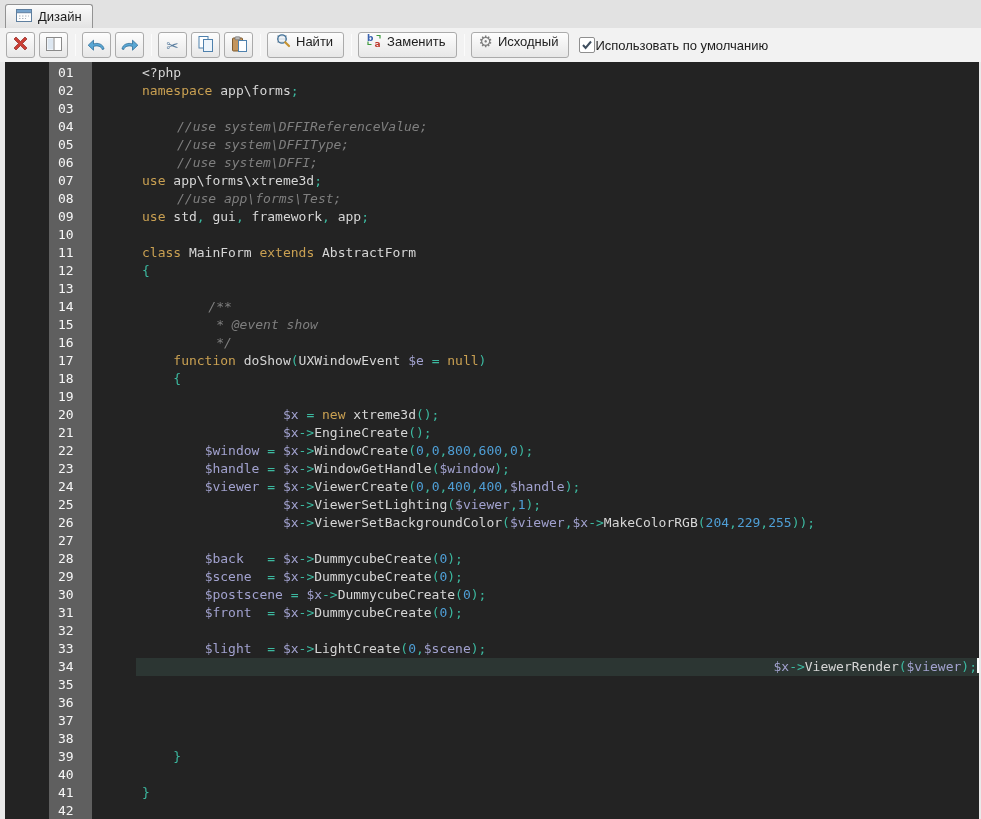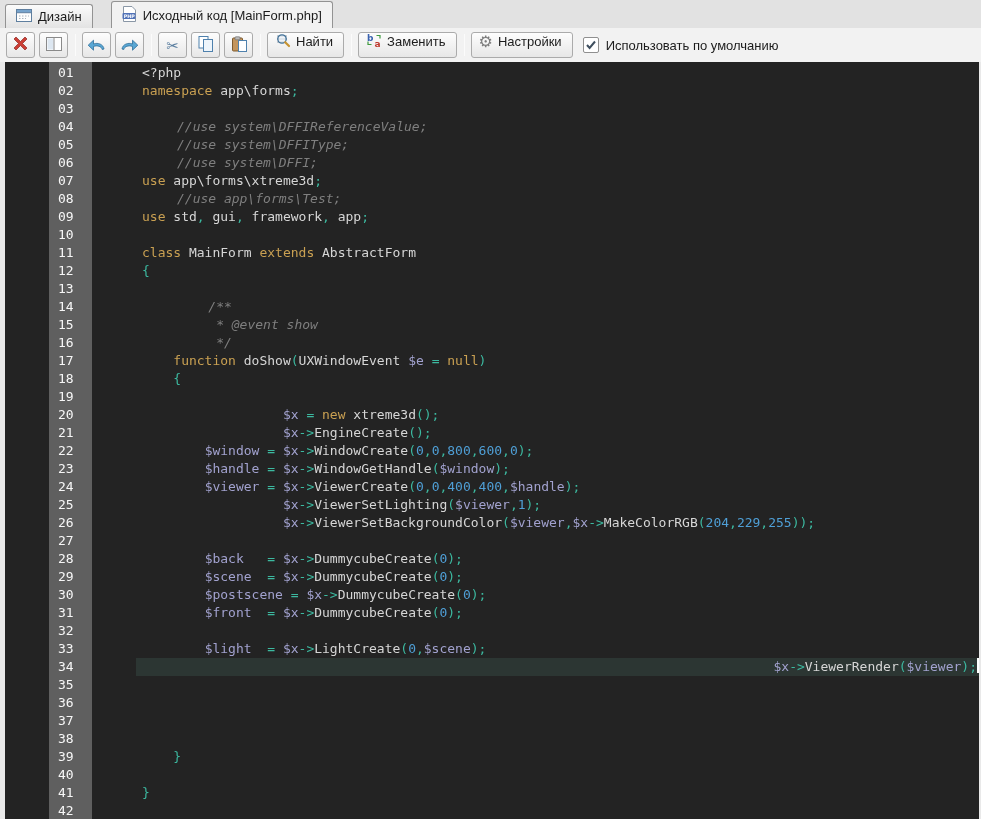--- a/index.html
+++ b/index.html
@@ -21,21 +21,21 @@
           background: linear-gradient(#fdfdfd, #e7e7e7); border: 1px solid #ababab; border-radius: 3px;
           font-size: 13px; color: #1c1c1c; margin-right: 4px; padding: 0 3px; cursor: default; }
   .tbtn.labeled { padding: 0 10px 7px 7px; align-items: center; }
   .sep { width: 1px; height: 22px; background: #c2c2c2; border-right: 1px solid #fbfbfb; margin: 0 6px 0 3px; flex: none; }
   .gear { font-size: 16px; color: #7d7d7d; line-height: 1; }
   .scissors { font-size: 15px; color: #5b7fa0; line-height: 1; }
   .chk { width: 16px; height: 16px; background: #fff; border: 1px solid #8f8f8f; border-radius: 2px;
          display: flex; align-items: center; justify-content: center; margin-left: 6px; flex: none; }
   .chk svg { display: none; }
   .chk.checked svg { display: block; }
-  .chklabel { font-size: 13px; color: #1c1c1c; margin-left: 7px; white-space: nowrap; }
+  .chklabel { font-size: 13px; color: #1c1c1c; white-space: nowrap; }
 
   
   .editor { flex: 1; display: flex; background: var(--editor-bg, #232323); overflow: hidden; border-right: 2px solid #e9e9e9; gap: 44px; }
   .left-strip { width: 5px; background: #e9e9e9; flex: none; }
   .gutter { width: 43px; background: var(--gutter-bg, #5f5f5f); flex: none; padding-top: 2px;
             font-family: "DejaVu Sans Mono", monospace; font-size: 13px; line-height: 18px; color: #f7f7f7; }
   .gln { height: 18px; padding-left: 9px; }
   .code { flex: 1; padding-top: 2px; font-family: "DejaVu Sans Mono", monospace; font-size: 13px; line-height: 18px;
           white-space: pre; overflow: hidden; color: var(--c-pl, #d6d6d6); }
   .cln { height: 18px; padding-left: 6px; }
@@ -58,30 +58,20 @@
       <span>
         <svg width="16" height="13" viewBox="0 0 16 13">
             <rect x="0.5" y="0.5" width="15" height="12" fill="#fdfdfd" stroke="#5f7f9f"></rect>
             <rect x="0.5" y="0.5" width="15" height="3.2" fill="#76a3cc" stroke="#5f7f9f"></rect>
             <line x1="3" y1="7" x2="13" y2="7" stroke="#aab4be" stroke-dasharray="1.5 1.5"></line>
             <line x1="3" y1="9.5" x2="10" y2="9.5" stroke="#aab4be" stroke-dasharray="1.5 1.5"></line>
           </svg>
       </span>
       <span>Дизайн</span>
     </div>
-    <div class="tab active">
-      <span>
-        <svg width="15" height="16" viewBox="0 0 15 16">
-            <path d="M1.5 0.5 H10 L13.5 4 V15.5 H1.5 Z" fill="#ffffff" stroke="#8a97a6"></path>
-            <rect x="0.5" y="7" width="13" height="6" rx="1" fill="#5072b8"></rect>
-            <text x="1.8" y="11.8" font-size="4.8" font-family="DejaVu Sans" font-weight="bold" fill="#ffffff">PHP</text>
-          </svg>
-      </span>
-      <span>Исходный код [MainForm.php]</span>
-    </div>
   </div>
 
   <div class="toolbar">
     <div class="tbtn">
       <span>
         <svg width="15" height="15" viewBox="0 0 15 15">
             <path d="M3 1 L7.5 5.5 L12 1 L14 3 L9.5 7.5 L14 12 L12 14 L7.5 9.5 L3 14 L1 12 L5.5 7.5 L1 3 Z" fill="#cc3f36" stroke="#8e2a22" stroke-width="0.7" stroke-linejoin="round"></path>
           </svg>
       </span>
     </div>
@@ -153,21 +143,21 @@
             <text x="8.5" y="15" font-size="9" font-family="DejaVu Sans" font-weight="bold" fill="#bf3a2e">a</text>
             <path d="M10.5 3.5 h3.5 v3" stroke="#3f9a3f" fill="none" stroke-width="1.2"></path>
             <path d="M2 9.5 v3 h3.5" stroke="#3f9a3f" fill="none" stroke-width="1.2"></path>
           </svg>
       </span>
       <span>Заменить</span>
     </div>
     <div class="sep"></div>
     <div class="tbtn labeled">
       <span class="gear">⚙</span>
-      <span>Настройки</span>
+      <span>Исходный</span>
     </div>
     <div class="chk checked">
       <svg width="12" height="12" viewBox="0 0 12 12">
           <path d="M2 6 L4.6 9 L10 2.5" stroke="#3f4f5f" stroke-width="2" fill="none"></path>
         </svg>
     </div>
     <span class="chklabel">Использовать по умолчанию</span>
   </div>
 
   <div class="editor">

